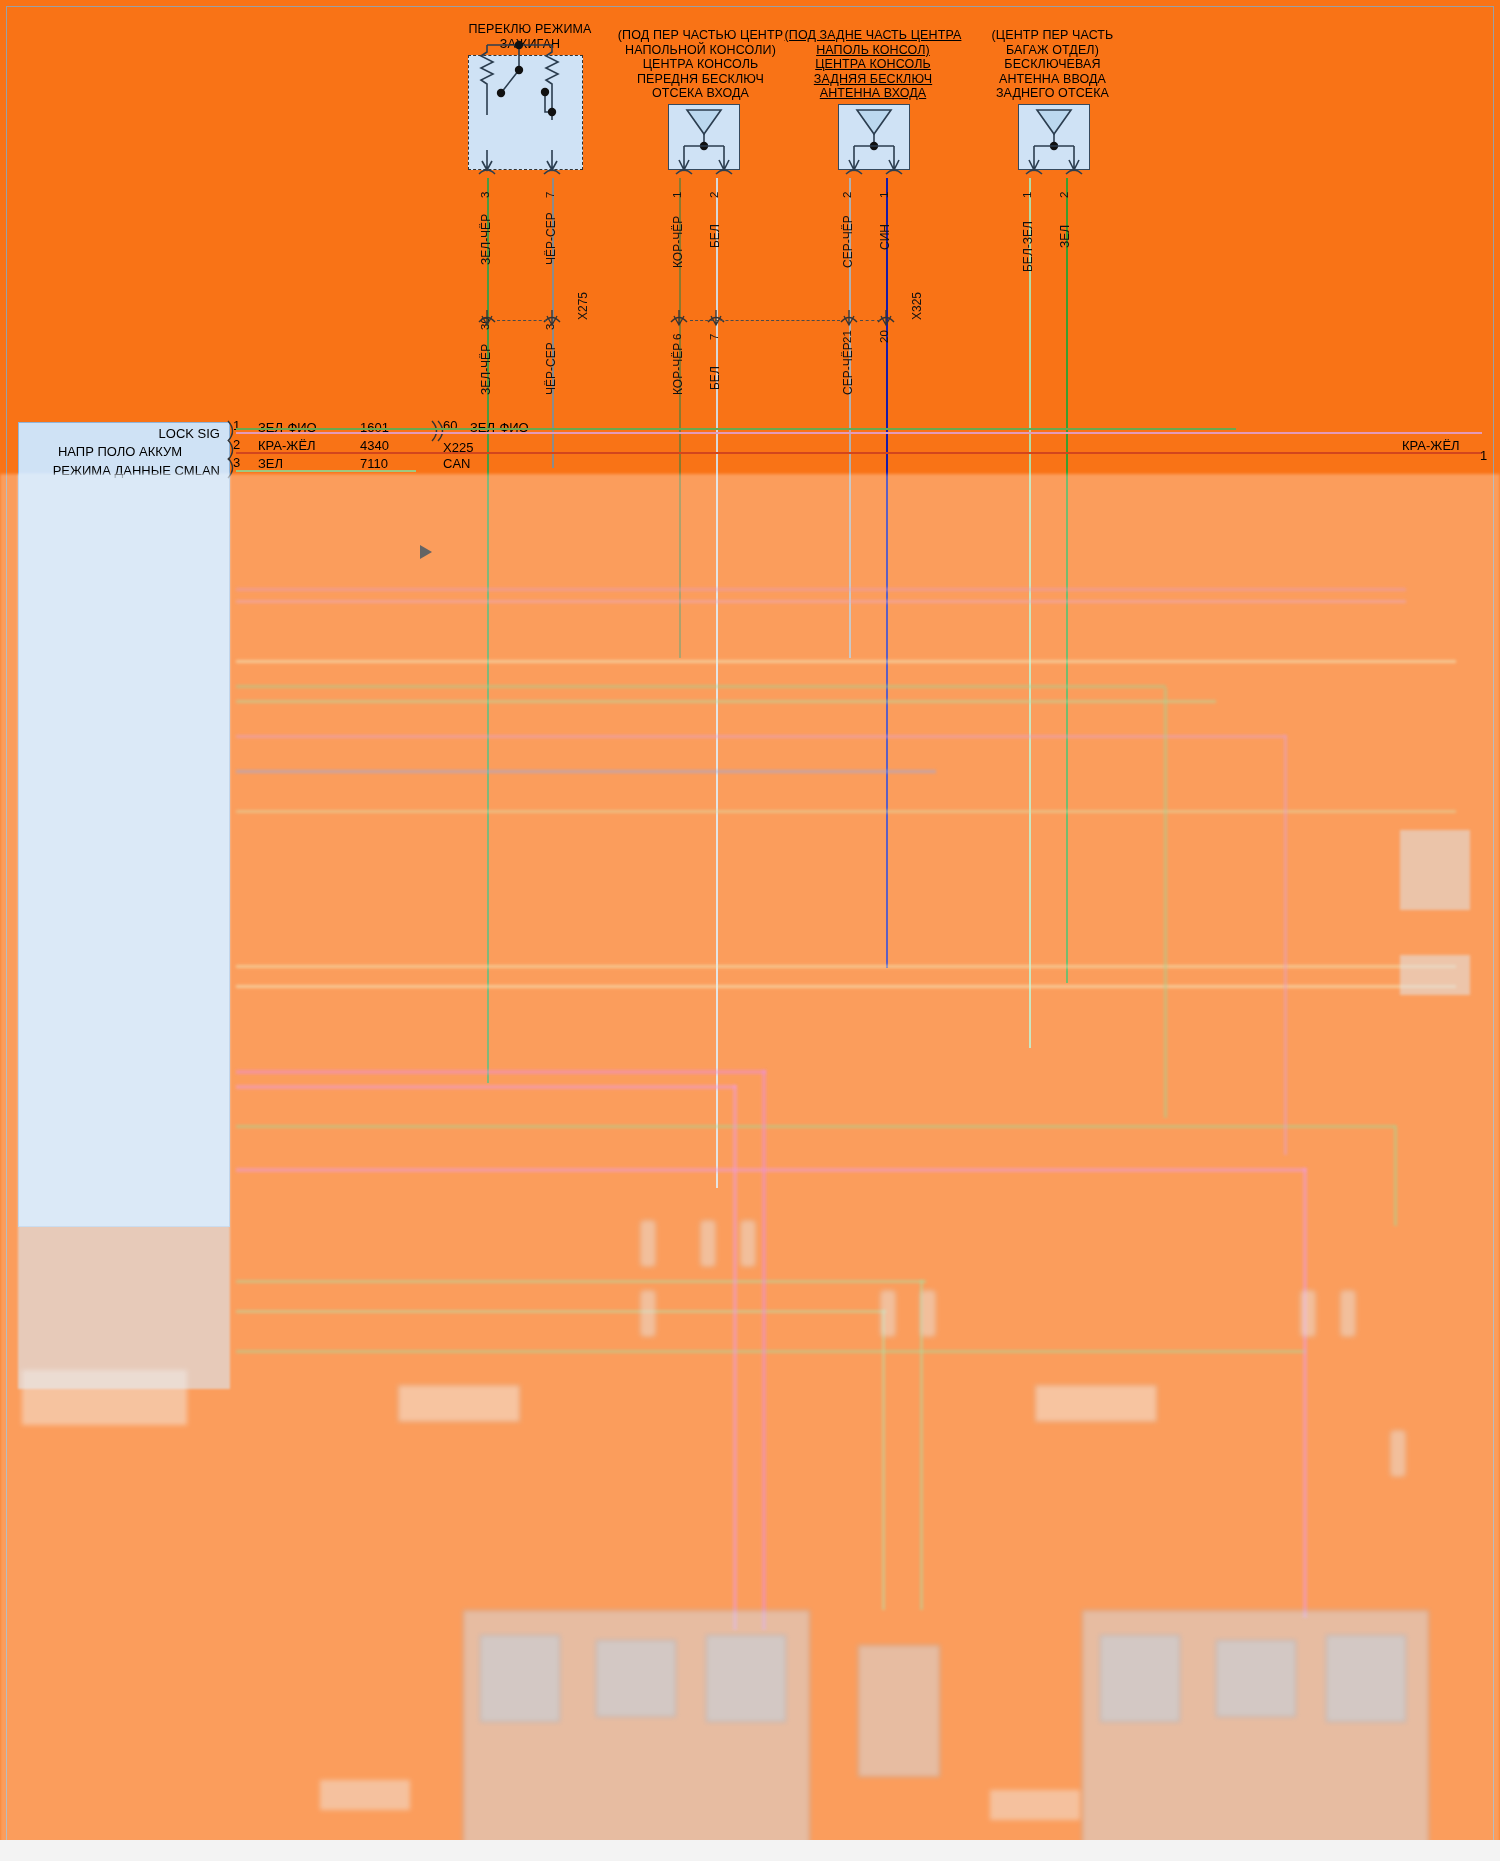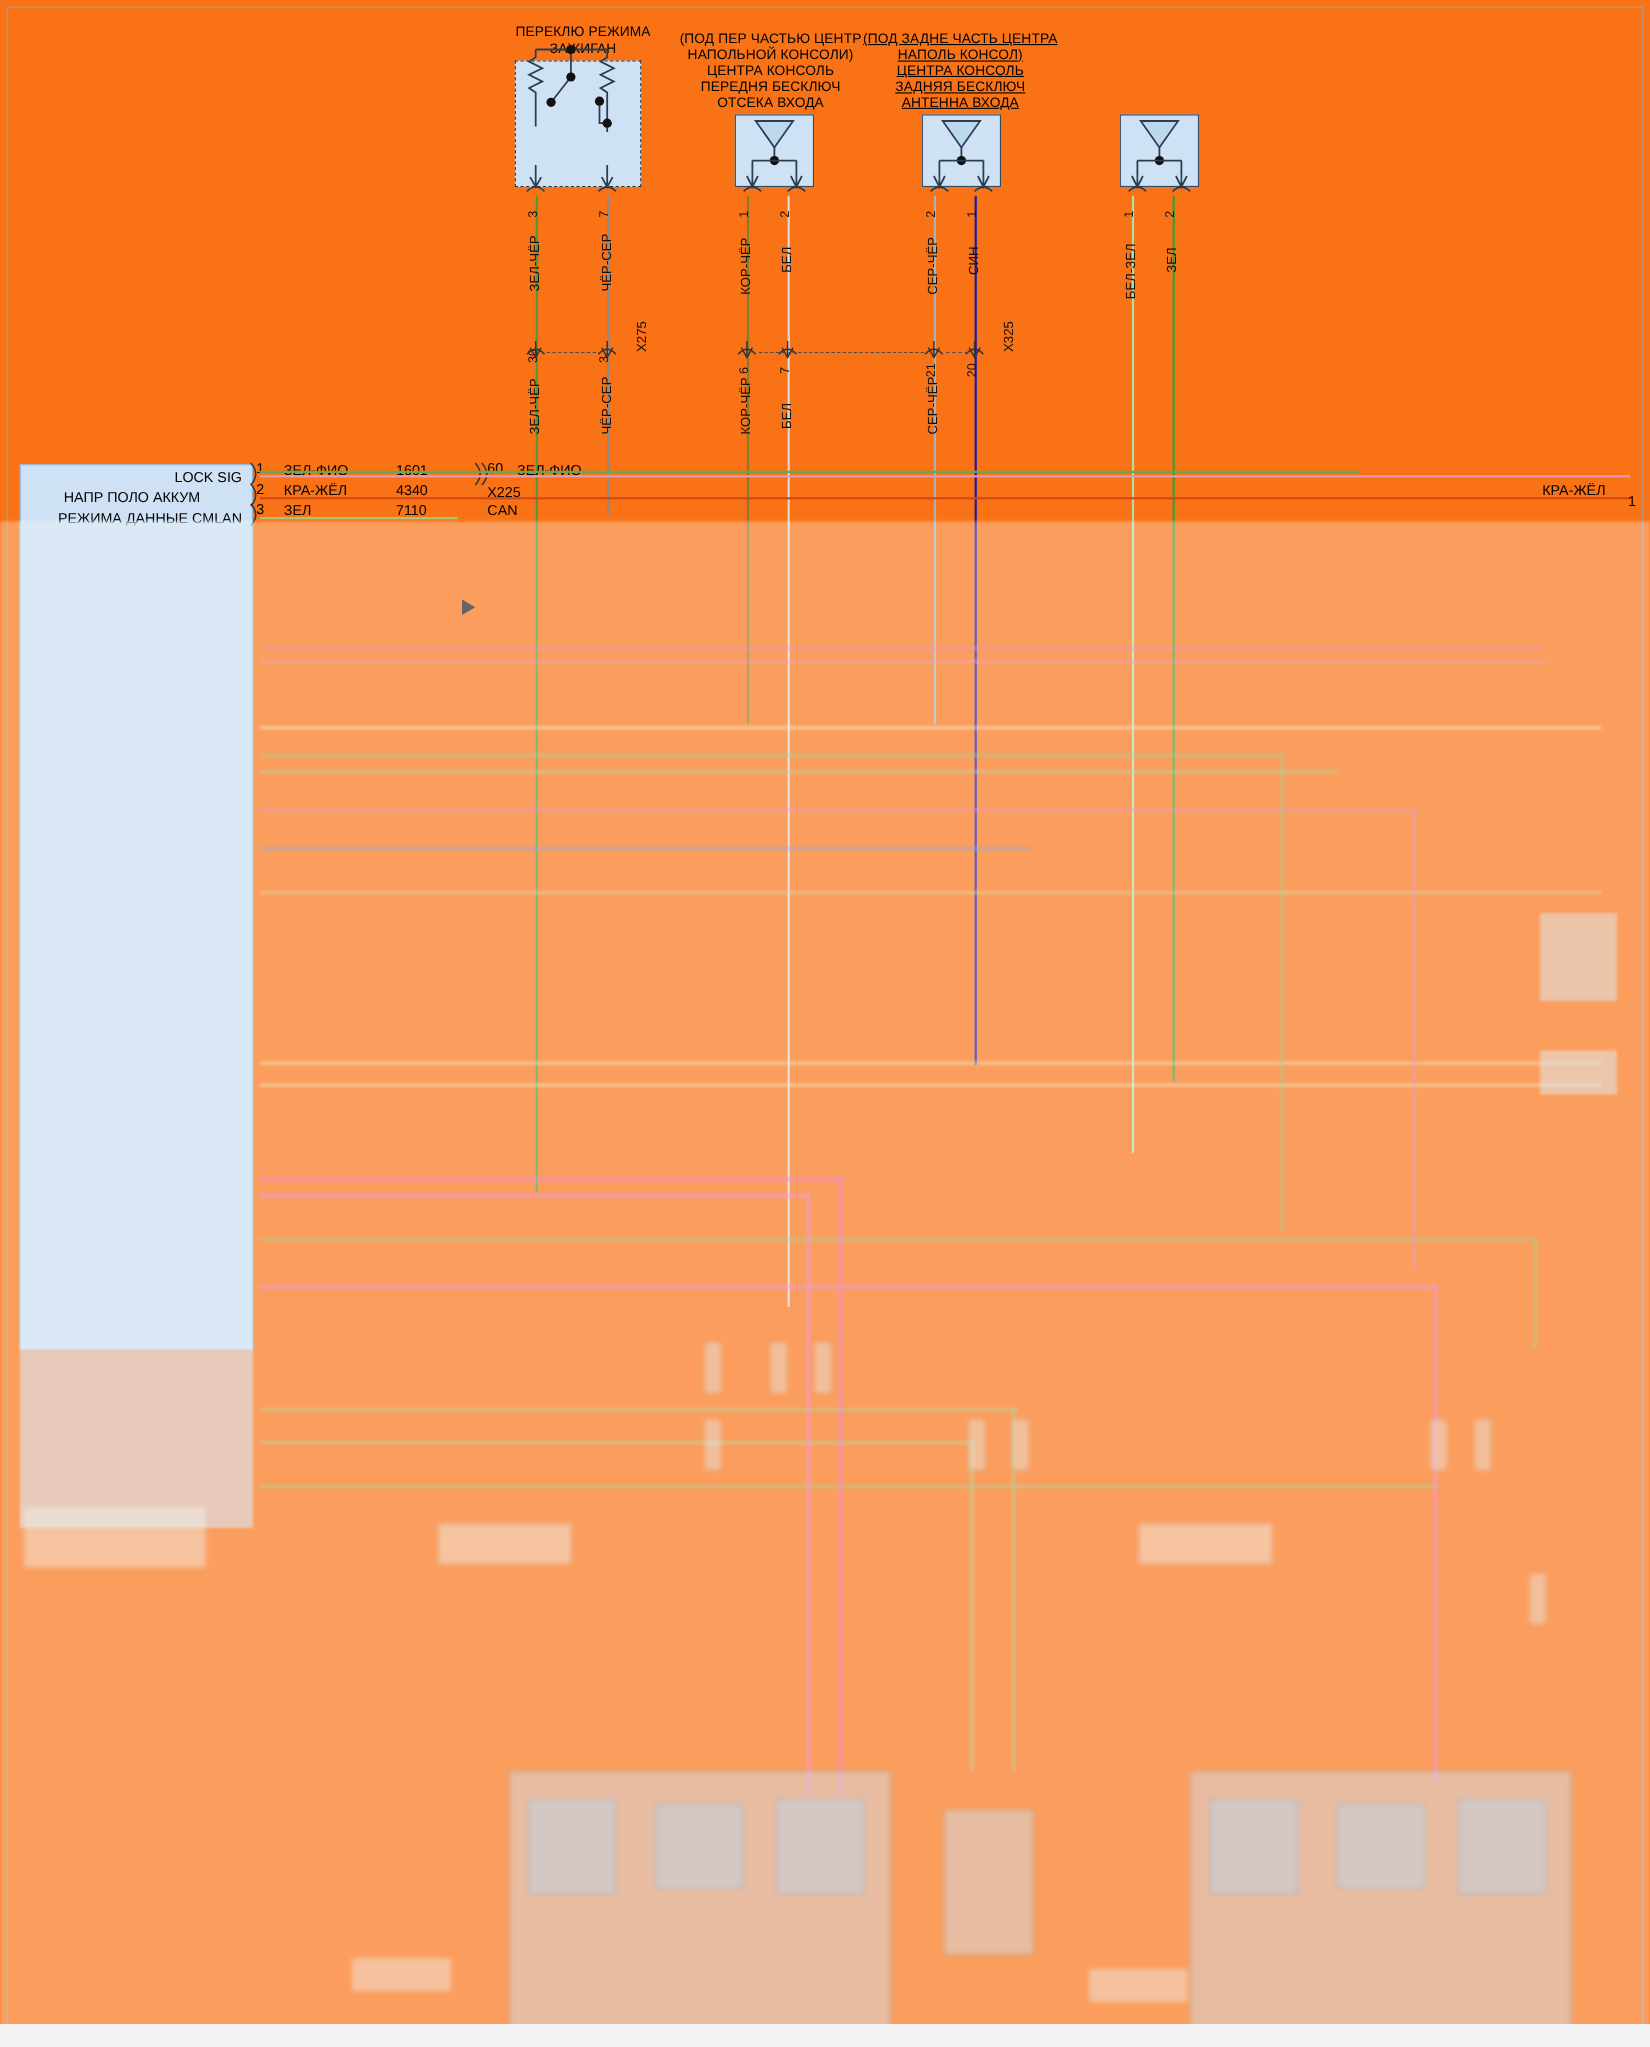--- a/index.html
+++ b/index.html
@@ -102,20 +102,25 @@
      <polygon points="19,6 53,6 36,30" fill="#bcd8ef" stroke="#2b3d4f" stroke-width="1.6"></polygon>
      <path d="M36,30 L36,42" stroke="#2b3d4f" stroke-width="1.6" fill="none"></path>
      <circle cx="36" cy="42" r="4.2" fill="#111"></circle>
      <path d="M16,42 L56,42 M16,42 L16,58 M56,42 L56,58" stroke="#2b3d4f" stroke-width="1.6" fill="none"></path>
      <path d="M16,58 L16,64 M11,56 L16,66 L21,56" fill="none" stroke="#2b3d4f" stroke-width="1.6"></path>
      <path d="M56,58 L56,64 M51,56 L56,66 L61,56" fill="none" stroke="#2b3d4f" stroke-width="1.6"></path>
      <path d="M8,70 q8,-8 16,0" fill="none" stroke="#2b3d4f" stroke-width="1.5"></path>
      <path d="M48,70 q8,-8 16,0" fill="none" stroke="#2b3d4f" stroke-width="1.5"></path>
   </svg>
 
+  <div class="lbl" style="left:960px;top:28px;width:185px;">(ЦЕНТР ПЕР ЧАСТЬ
+БАГАЖ ОТДЕЛ)
+БЕСКЛЮЧЕВАЯ
+АНТЕННА ВВОДА
+ЗАДНЕГО ОТСЕКА</div>
 
   <div class="comp" style="left:1018px;top:104px;width:72px;height:66px;"></div>
 
   <svg style="position:absolute;left:1018px;top:104px;width:75px;height:86px;">
      <polygon points="19,6 53,6 36,30" fill="#bcd8ef" stroke="#2b3d4f" stroke-width="1.6"></polygon>
      <path d="M36,30 L36,42" stroke="#2b3d4f" stroke-width="1.6" fill="none"></path>
      <circle cx="36" cy="42" r="4.2" fill="#111"></circle>
      <path d="M16,42 L56,42 M16,42 L16,58 M56,42 L56,58" stroke="#2b3d4f" stroke-width="1.6" fill="none"></path>
      <path d="M16,58 L16,64 M11,56 L16,66 L21,56" fill="none" stroke="#2b3d4f" stroke-width="1.6"></path>
      <path d="M56,58 L56,64 M51,56 L56,66 L61,56" fill="none" stroke="#2b3d4f" stroke-width="1.6"></path>

